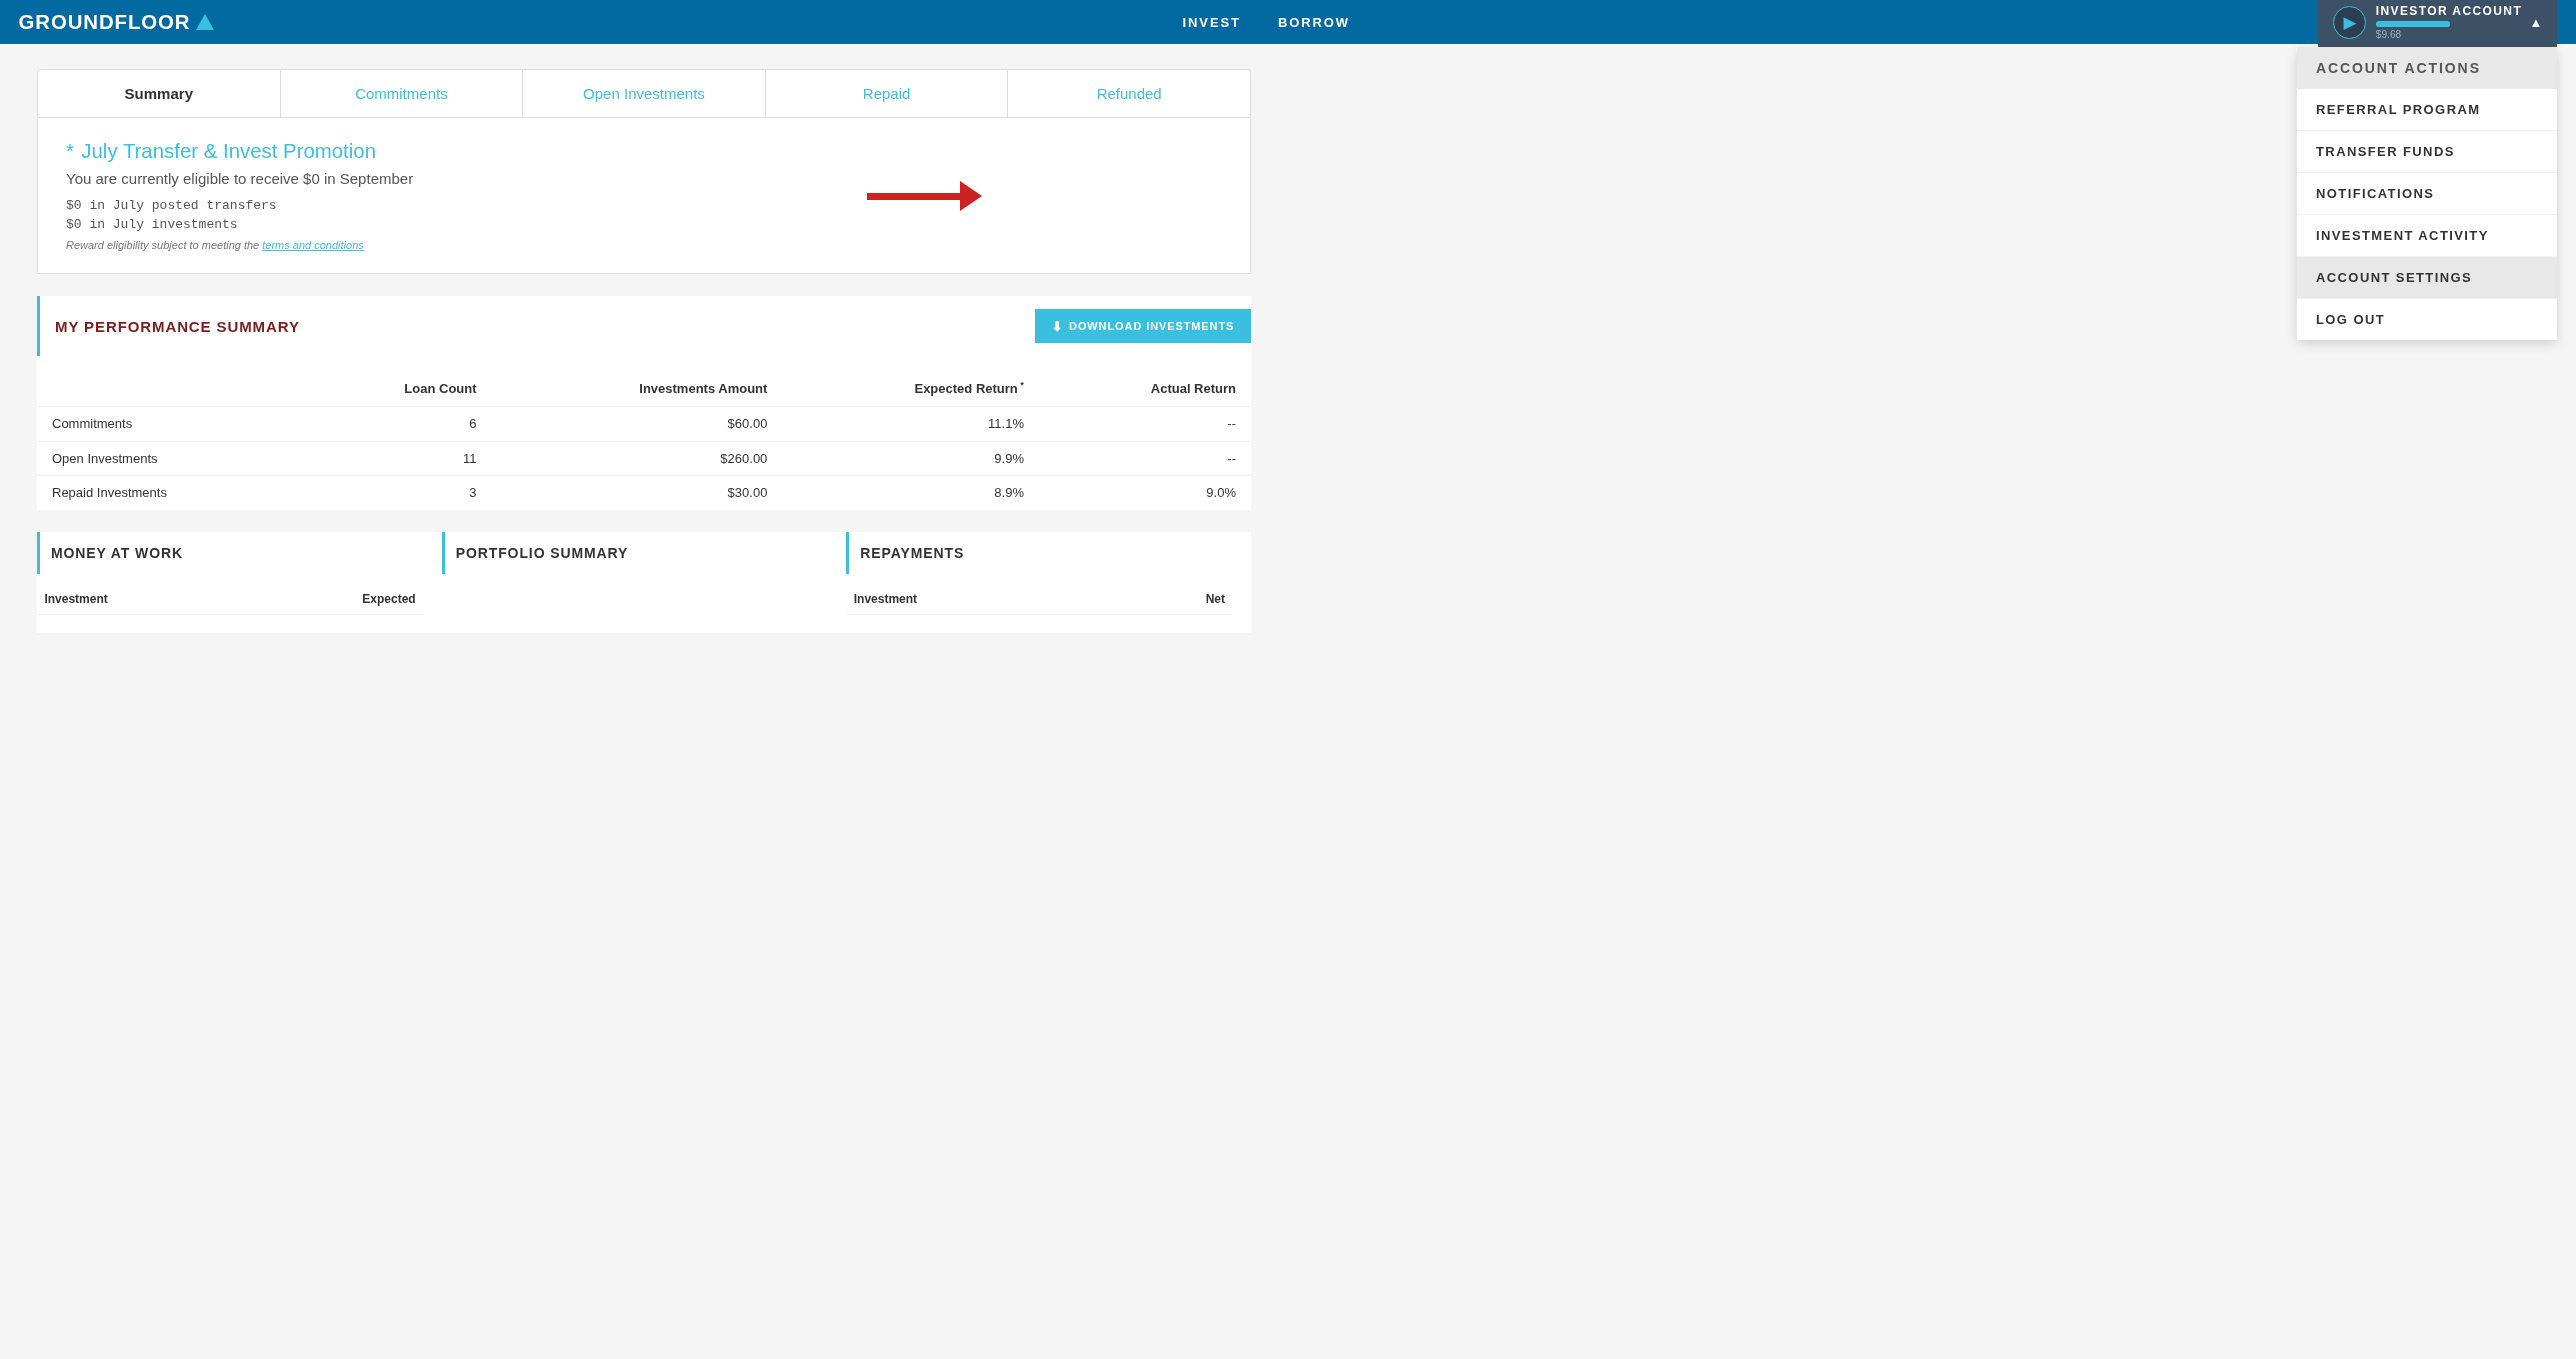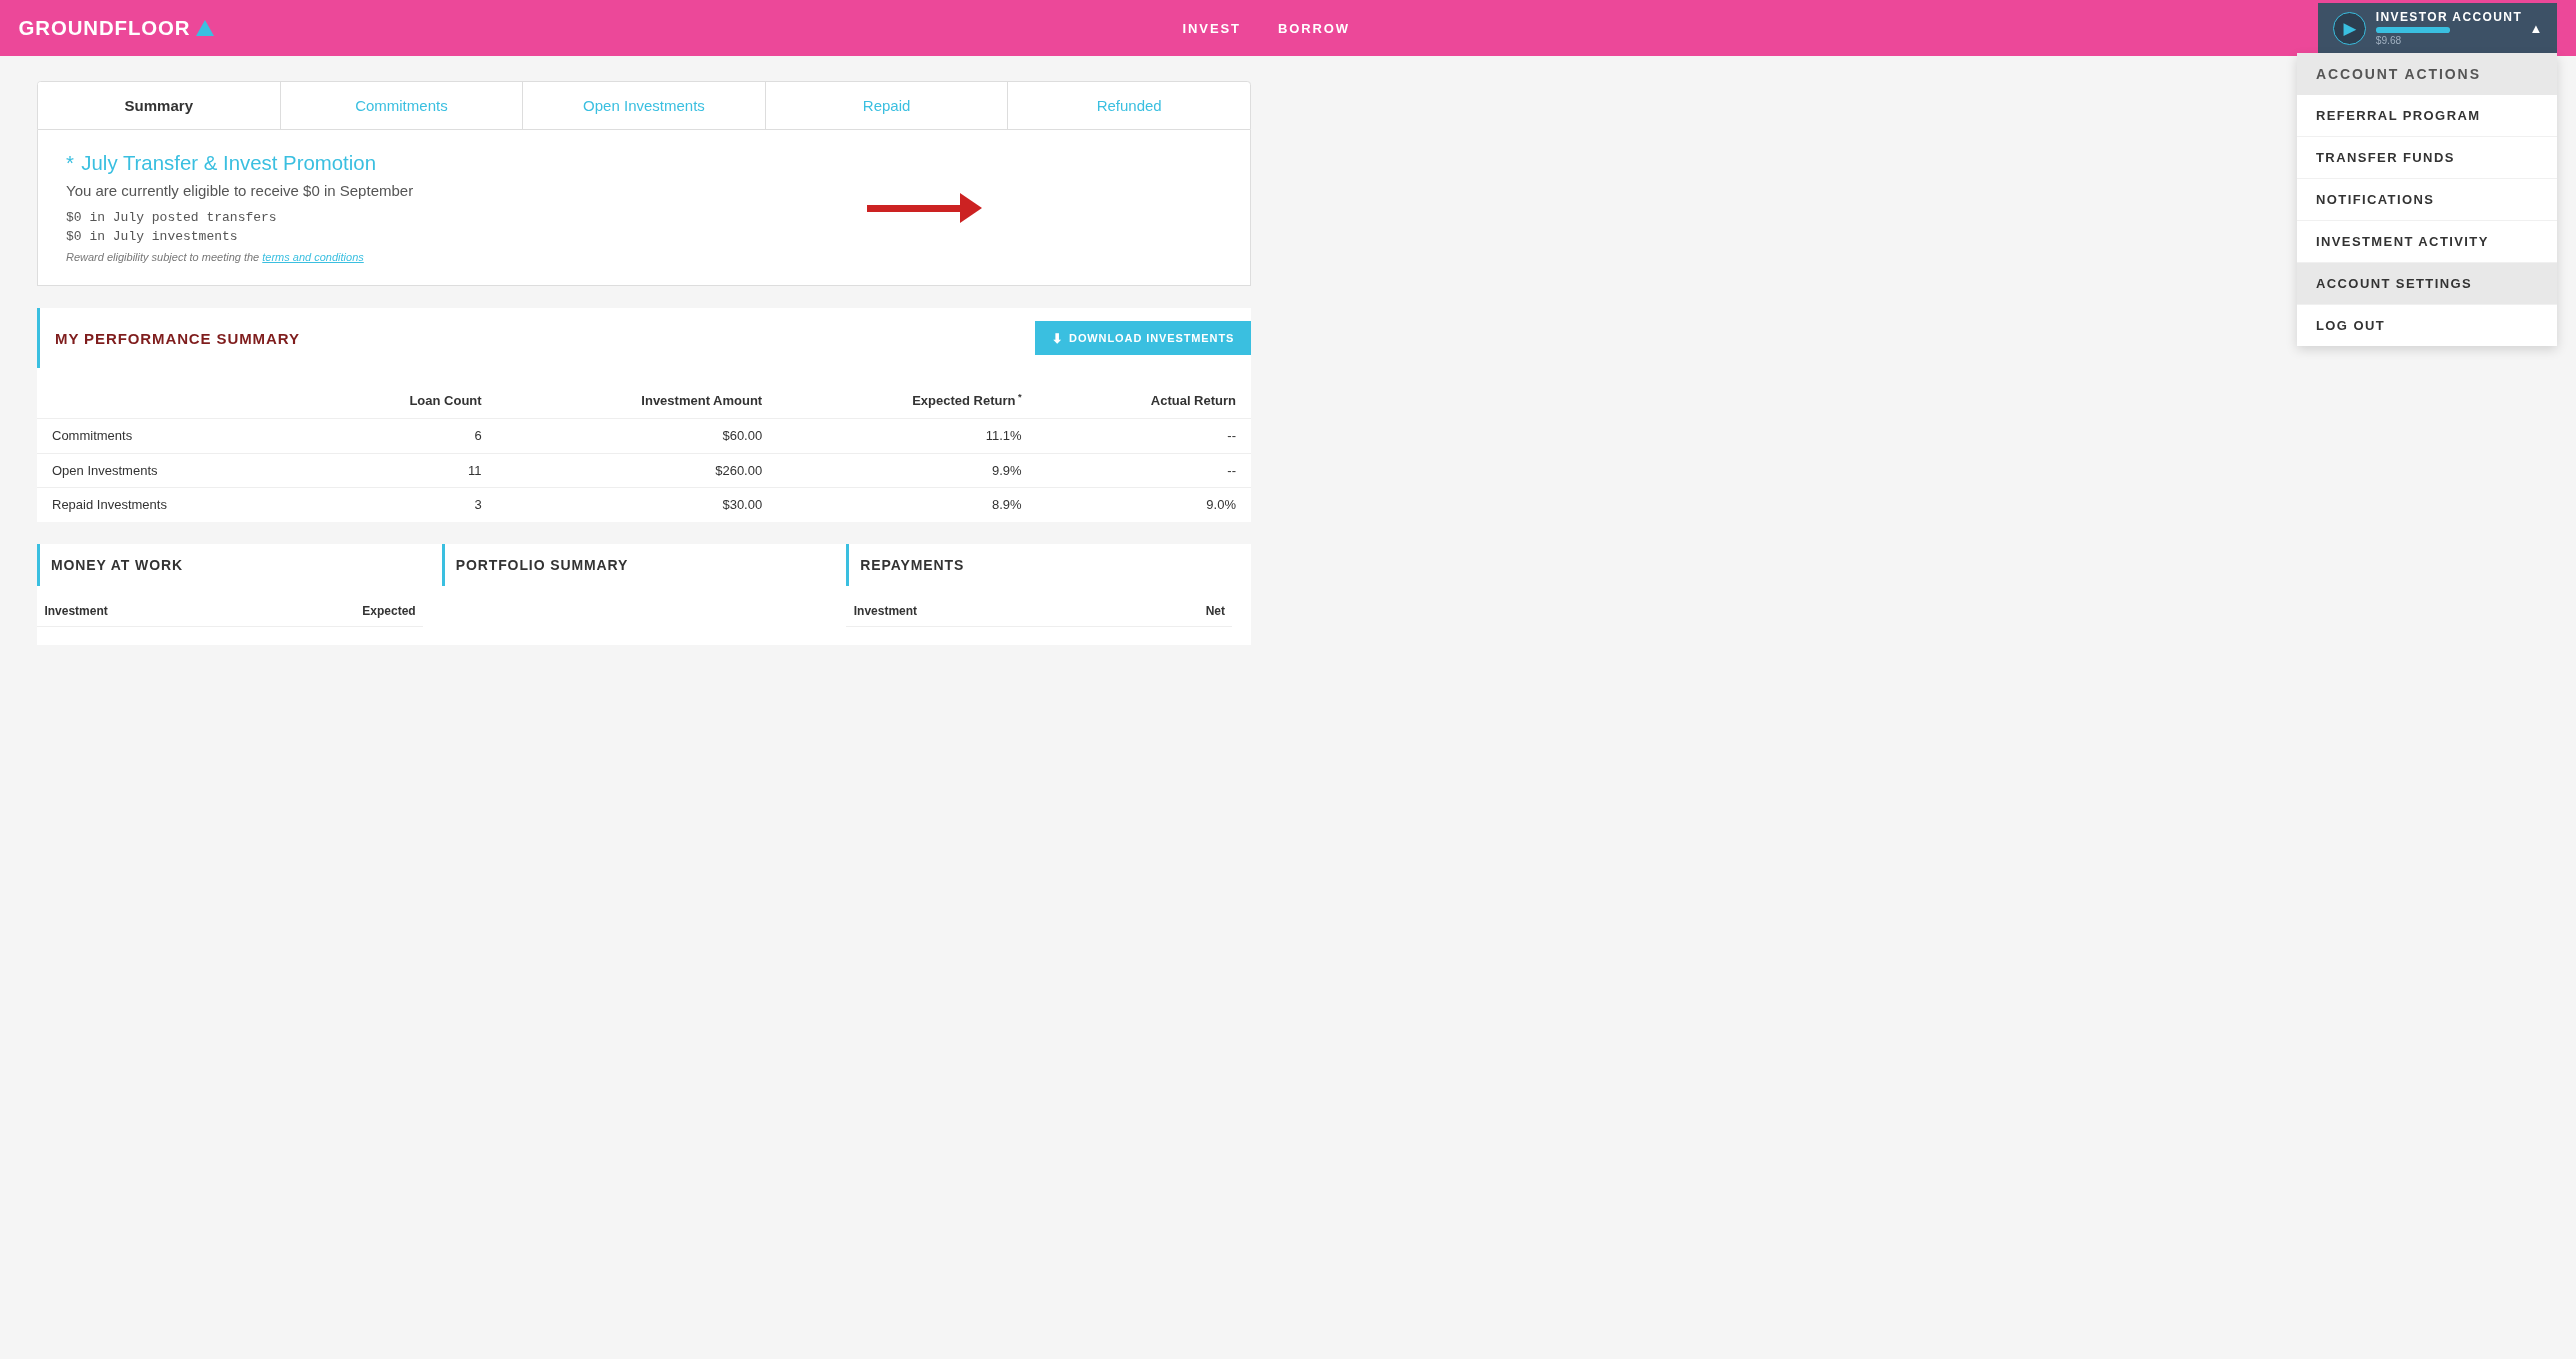--- a/index.html
+++ b/index.html
@@ -1,25 +1,25 @@
 <!DOCTYPE html>
 <html style="font-size:15px"><head>
   <meta charset="utf-8">
   <style>
     * { box-sizing: border-box; margin: 0; padding: 0; }
     body { font-family: 'Arial', sans-serif; background: #f5f5f5; min-width: 1288px; }
 
     
     .header {
-      background: #ec4899;
+      background: #0369a1;
       display: flex;
       align-items: center;
       justify-content: space-between;
       padding: 0 18.6px;
-      height: 56px;
+      height: 44px;
       position: relative;
     }
     .logo {
       display: flex;
       align-items: center;
       gap: 3.7px;
     }
     .logo-text {
       color: white;
       font-size: 20.4px;
@@ -413,21 +413,21 @@
       <button class="download-btn">
         <span class="download-icon">⬇</span>
         <span>DOWNLOAD INVESTMENTS</span>
       </button>
     </div>
     <table class="perf-table">
       <thead>
         <tr>
           <th></th>
           <th>Loan Count</th>
-          <th>Investment Amount</th>
+          <th>Investments Amount</th>
           <th>
             <span>Expected Return</span><span class="asterisk"> *</span>
           </th>
           <th>Actual Return</th>
         </tr>
       </thead>
       <tbody>
         <tr>
           <td>Commitments</td>
           <td>6</td>

